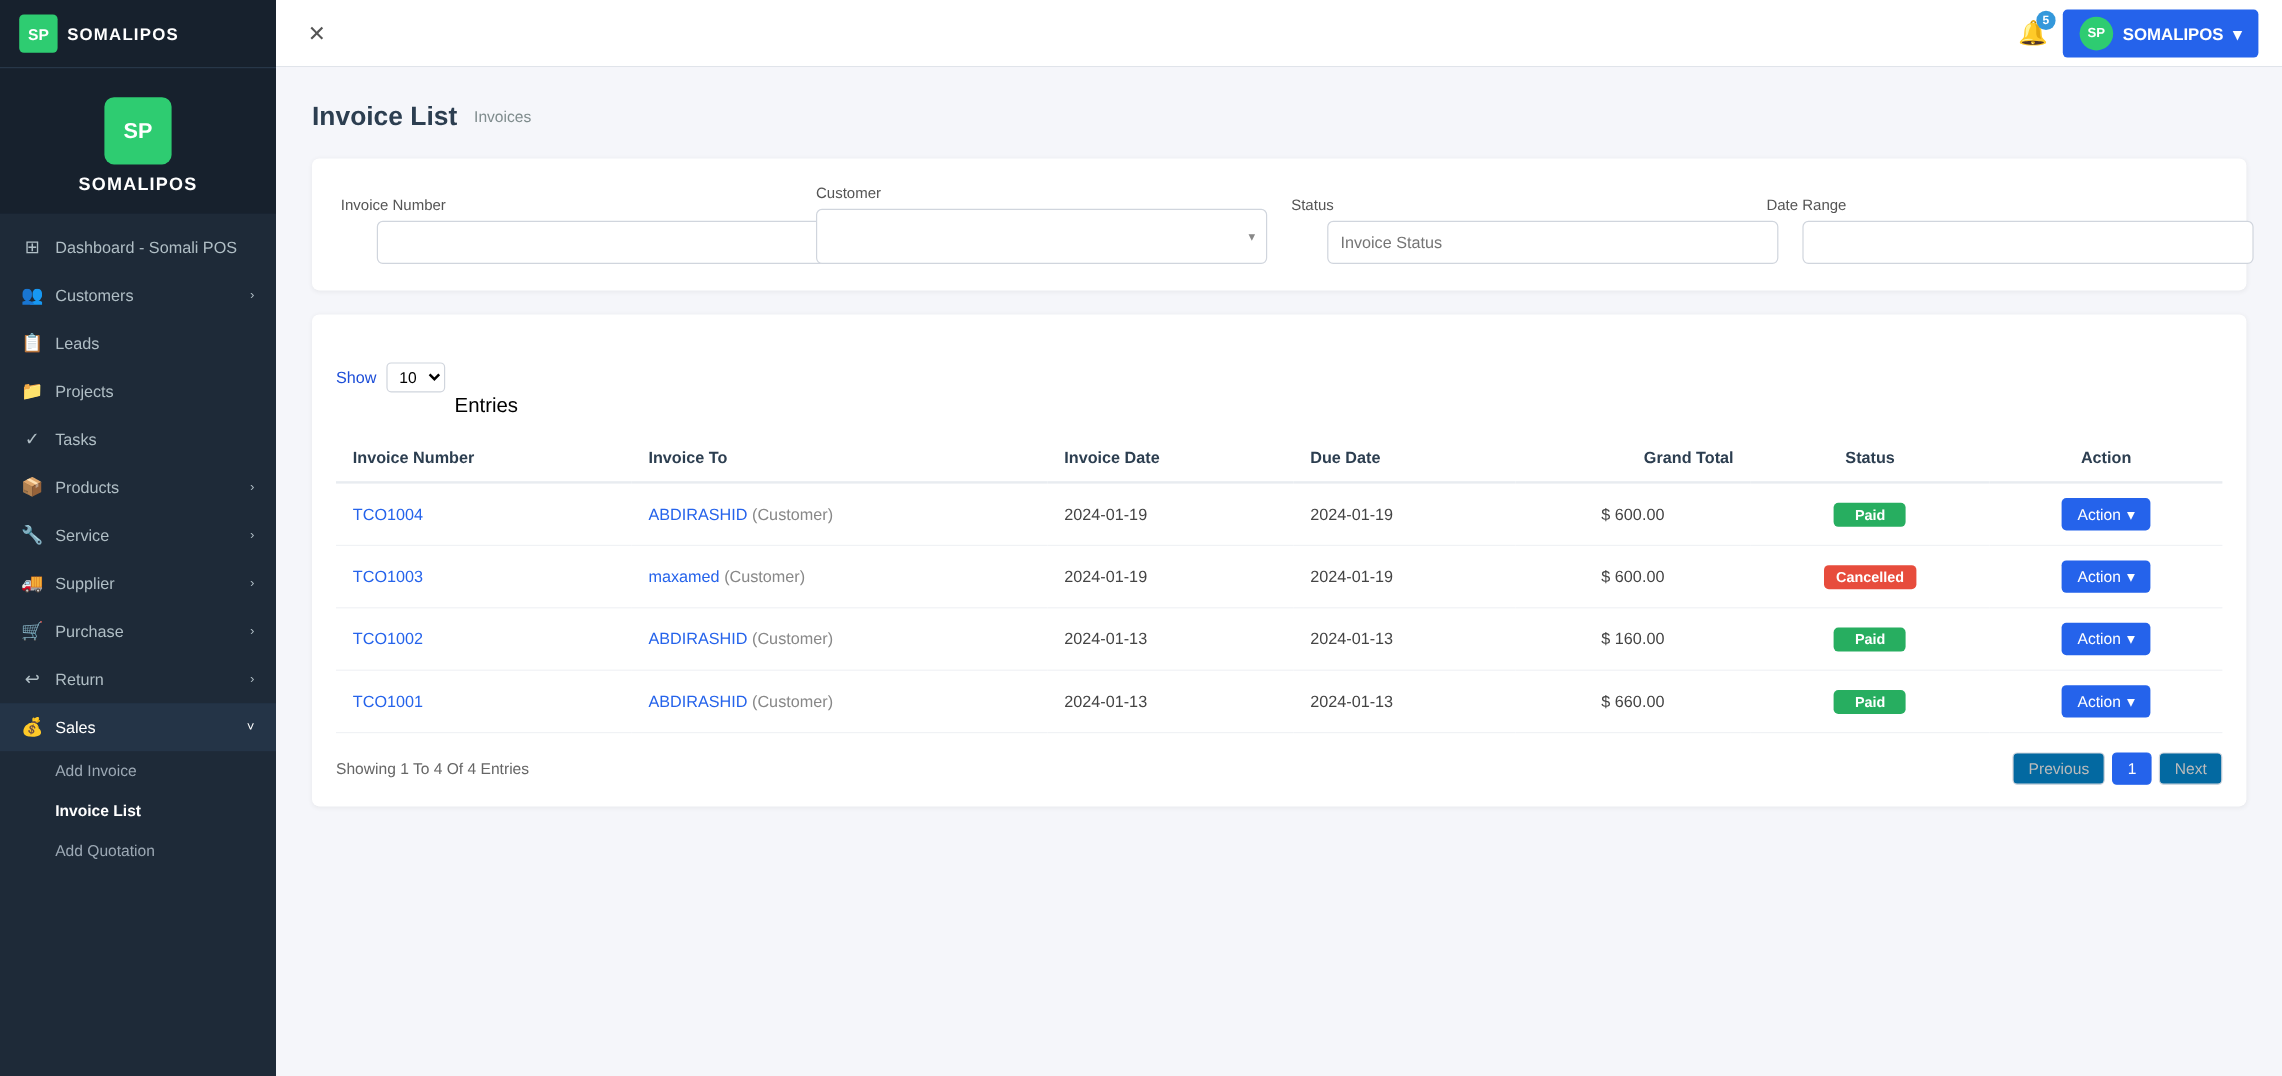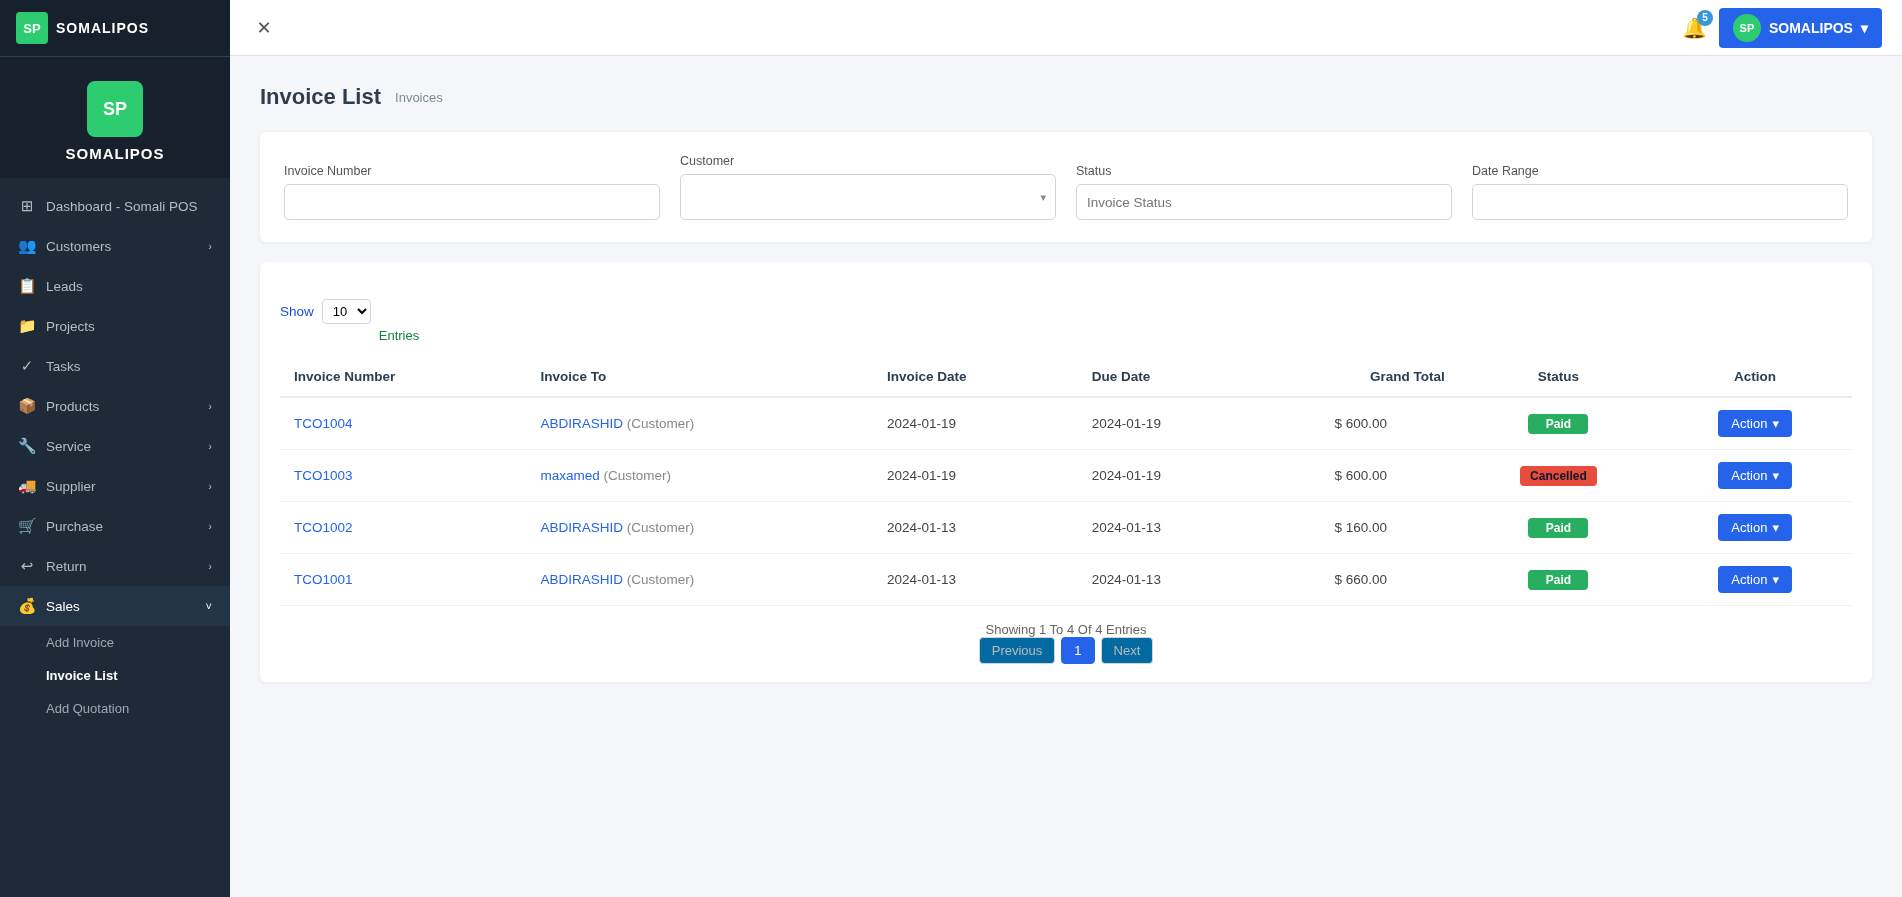--- a/index.html
+++ b/index.html
@@ -195,20 +195,21 @@
     .filter-input {
       border: 1px solid #d0d5dd;
       border-radius: 5px;
       padding: 7px 10px;
       font-size: 13.5px;
       color: #333;
       background: #fff;
       outline: none;
       height: 36px;
       width: 100%;
+      margin-left: 30px;
     }
     .filter-select {
       border: 1px solid #d0d5dd;
       border-radius: 5px;
       padding: 22px 10px;
       font-size: 13.5px;
       color: #333;
       background: #fff;
       outline: none;
       height: 24px;
@@ -248,22 +249,22 @@
     }
     .entries-select {
       border: 1px solid #d0d5dd;
       border-radius: 4px;
       padding: 3px 6px;
       font-size: 13px;
       background: #fff;
       cursor: pointer;
     }
     .entries-label {
-      font-size: 13px;
-      color: #15803d;
+      font-size: 17px;
+      color: #000000;
       margin-top: 48px;
     }
 
     table {
       width: 100%;
       border-collapse: collapse;
       font-size: 13.5px;
     }
     thead tr {
       background: #fff;
@@ -294,42 +295,41 @@
     .badge {
       display: inline-block;
       padding: 3px 10px;
       border-radius: 4px;
       font-size: 12px;
       font-weight: 600;
       text-align: center;
       min-width: 60px;
     }
     .badge-paid { background: #27ae60; color: #fff; }
-    .badge-cancelled { background: #e74c3c; color: #0f172a; }
+    .badge-cancelled { background: #e74c3c; color: #ffffff; }
 
     .action-btn {
       background: #2563eb;
       color: #fff;
       border: none;
       border-radius: 4px;
       padding: 6px 13px;
       font-size: 13px;
       cursor: pointer;
       display: inline-flex;
       align-items: center;
       gap: 5px;
       font-weight: 500;
     }
 
     .table-footer {
       display: flex;
       align-items: center;
       justify-content: space-between;
       margin-top: 16px;
-      flex-direction: column;
     }
     .showing-text { font-size: 13px; color: #666; }
     .pagination { display: flex; align-items: center; gap: 6px; }
     .page-btn {
       padding: 5px 12px;
       border: 1px solid #d0d5dd;
       border-radius: 4px;
       background: #0369a1;
       cursor: pointer;
       font-size: 13px;

